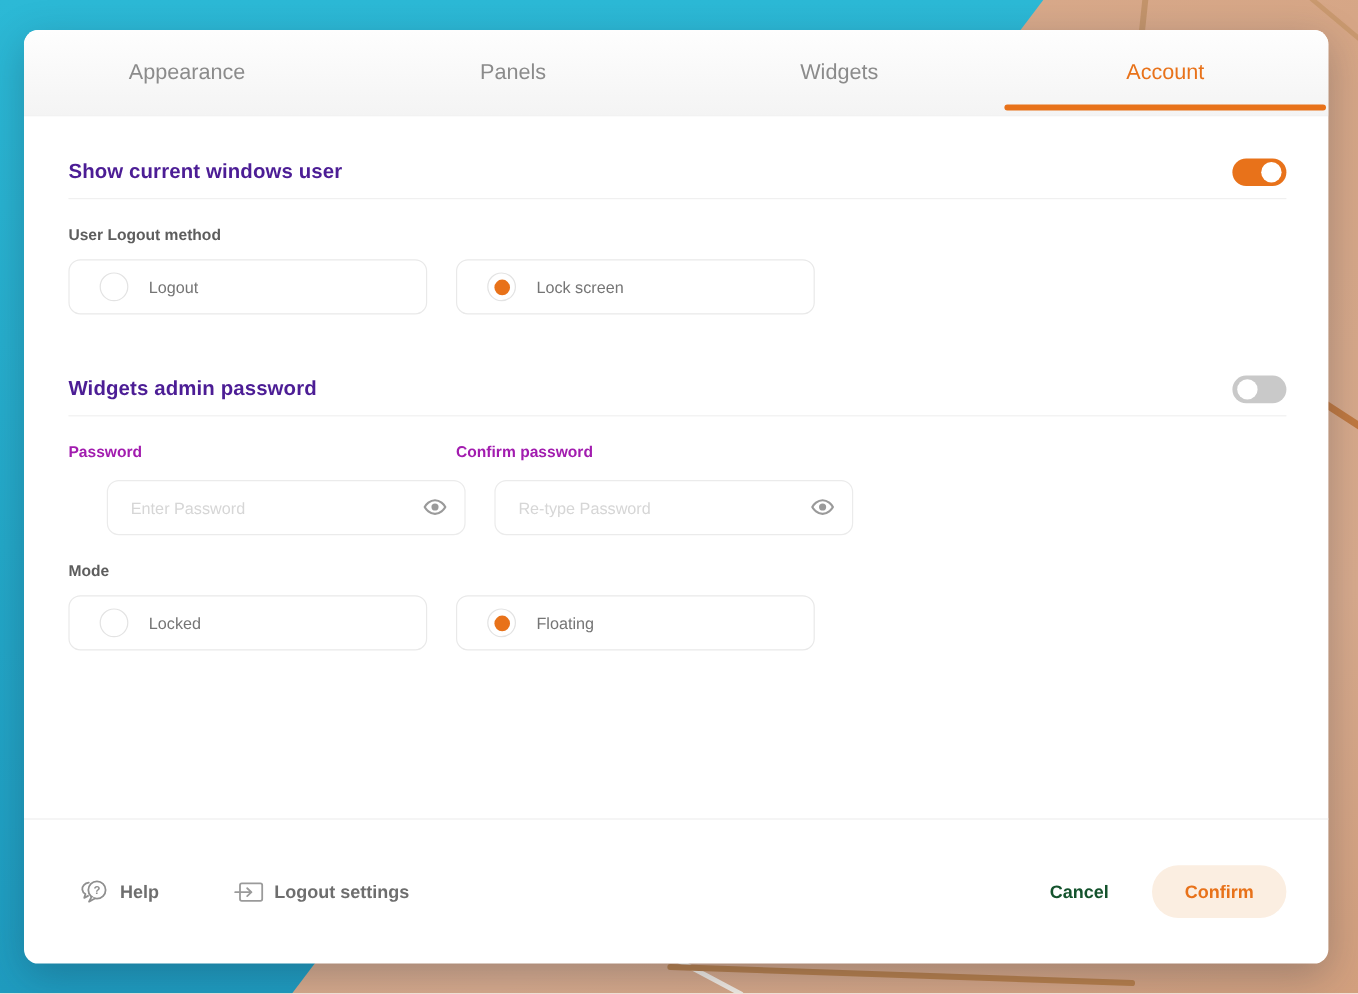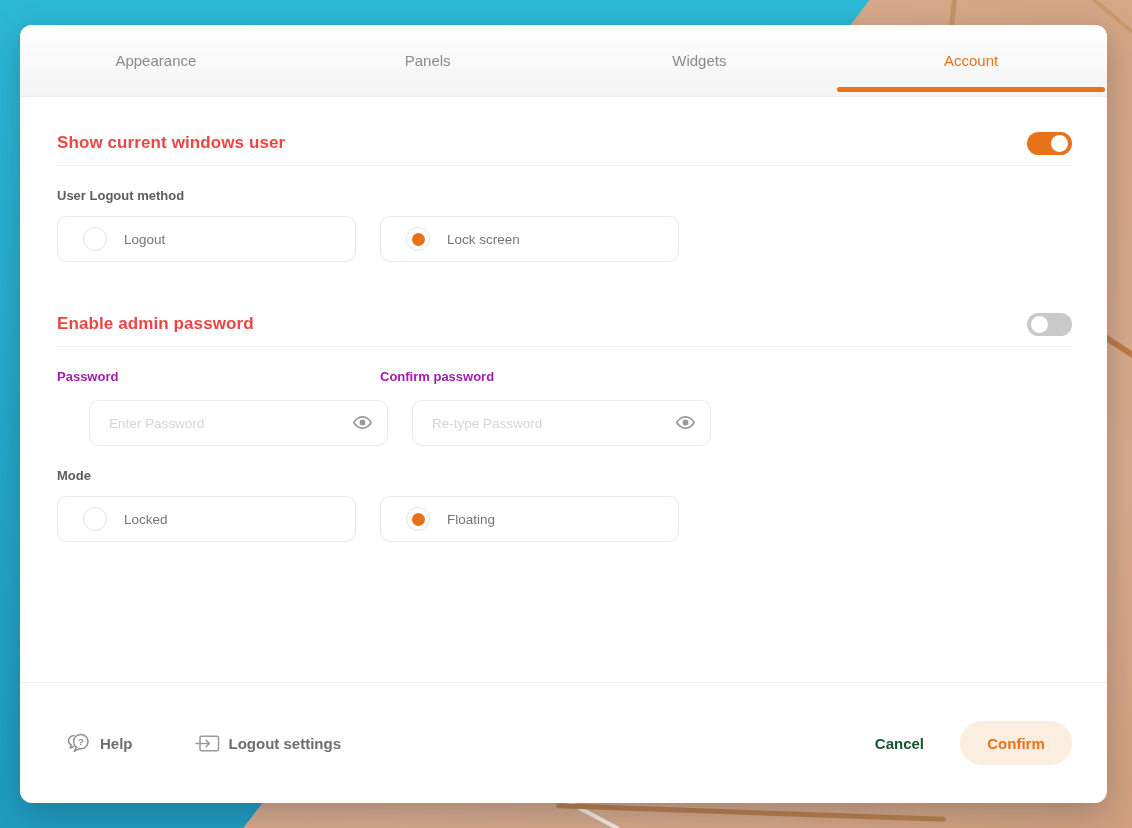--- a/index.html
+++ b/index.html
@@ -17,30 +17,30 @@
   .bg-blue{position:absolute;inset:0;background:linear-gradient(180deg,#2cb9d6 0%,#24a9c9 55%,#1f9cc0 100%);
            clip-path:polygon(0 0,76.8% 0,21.5% 100%,0 100%);}
 
   
   .dialog{position:absolute;left:20px;top:25px;width:1087px;height:778px;background:#ffffff;
           border-radius:12px;box-shadow:0 10px 34px rgba(20,40,60,.28);display:flex;flex-direction:column;}
 
   .tabbar{height:71px;flex:none;display:flex;border-bottom:1px solid #ececec;
           background:linear-gradient(#fefefe,#f4f4f4);border-radius:12px 12px 0 0;}
   .tab{flex:1;position:relative;display:flex;align-items:center;justify-content:center;
-       font-size:15px;color:#8b8b8b;cursor:default;}
+       font-size:18px;color:#8b8b8b;cursor:default;}
   .tab.active{color:var(--accent,#e8721a);}
   .tab.active::after{content:"";position:absolute;left:2px;right:2px;bottom:4px;height:5px;
        border-radius:3px;background:var(--accent,#e8721a);}
 
   .content{flex:1;padding:0 35px 0 37px;display:flex;flex-direction:column;}
 
   .sec-head{display:flex;align-items:center;justify-content:space-between;height:44px;
             border-bottom:1px solid #f0f0f0;}
-  .sec-head h2{margin:0;font-size:17px;font-weight:700;color:#ef4444;letter-spacing:.1px;}
+  .sec-head h2{margin:0;font-size:17px;font-weight:700;color:#4c1d95;letter-spacing:.1px;}
   .mt24{margin-top:24px;} .mt40{margin-top:40px;} .mt44{margin-top:44px;}
 
   .toggle{position:relative;width:45px;height:23px;border-radius:12px;cursor:pointer;flex:none;}
   .toggle.on{background:var(--accent,#e8721a);}
   .toggle.off{background:var(--toggle_off,#c9c9c9);}
   .knob{position:absolute;top:3px;width:17px;height:17px;border-radius:50%;background:#ffffff;}
   .toggle.on .knob{right:4px;} .toggle.off .knob{left:4px;}
 
   .group-label{margin-top:22px;font-size:13px;font-weight:700;color:#5d5d5d;}
   .group-label.dim{color:#a21caf;}
@@ -111,21 +111,21 @@
           <span class="radio"></span>
           <span class="opt-label">Logout</span>
         </div>
         <div class="option-card">
           <span class="radio selected"></span>
           <span class="opt-label">Lock screen</span>
         </div>
       </div>
 
       <div class="sec-head mt40">
-        <h2>Enable admin password</h2>
+        <h2>Widgets admin password</h2>
         <div class="toggle off">
           <div class="knob"></div>
         </div>
       </div>
 
       <div class="cols group-label dim" style="display:flex;gap:24px;">
         <div class="col">Password</div>
         <div class="col">Confirm password</div>
       </div>
       <div class="input-row">

